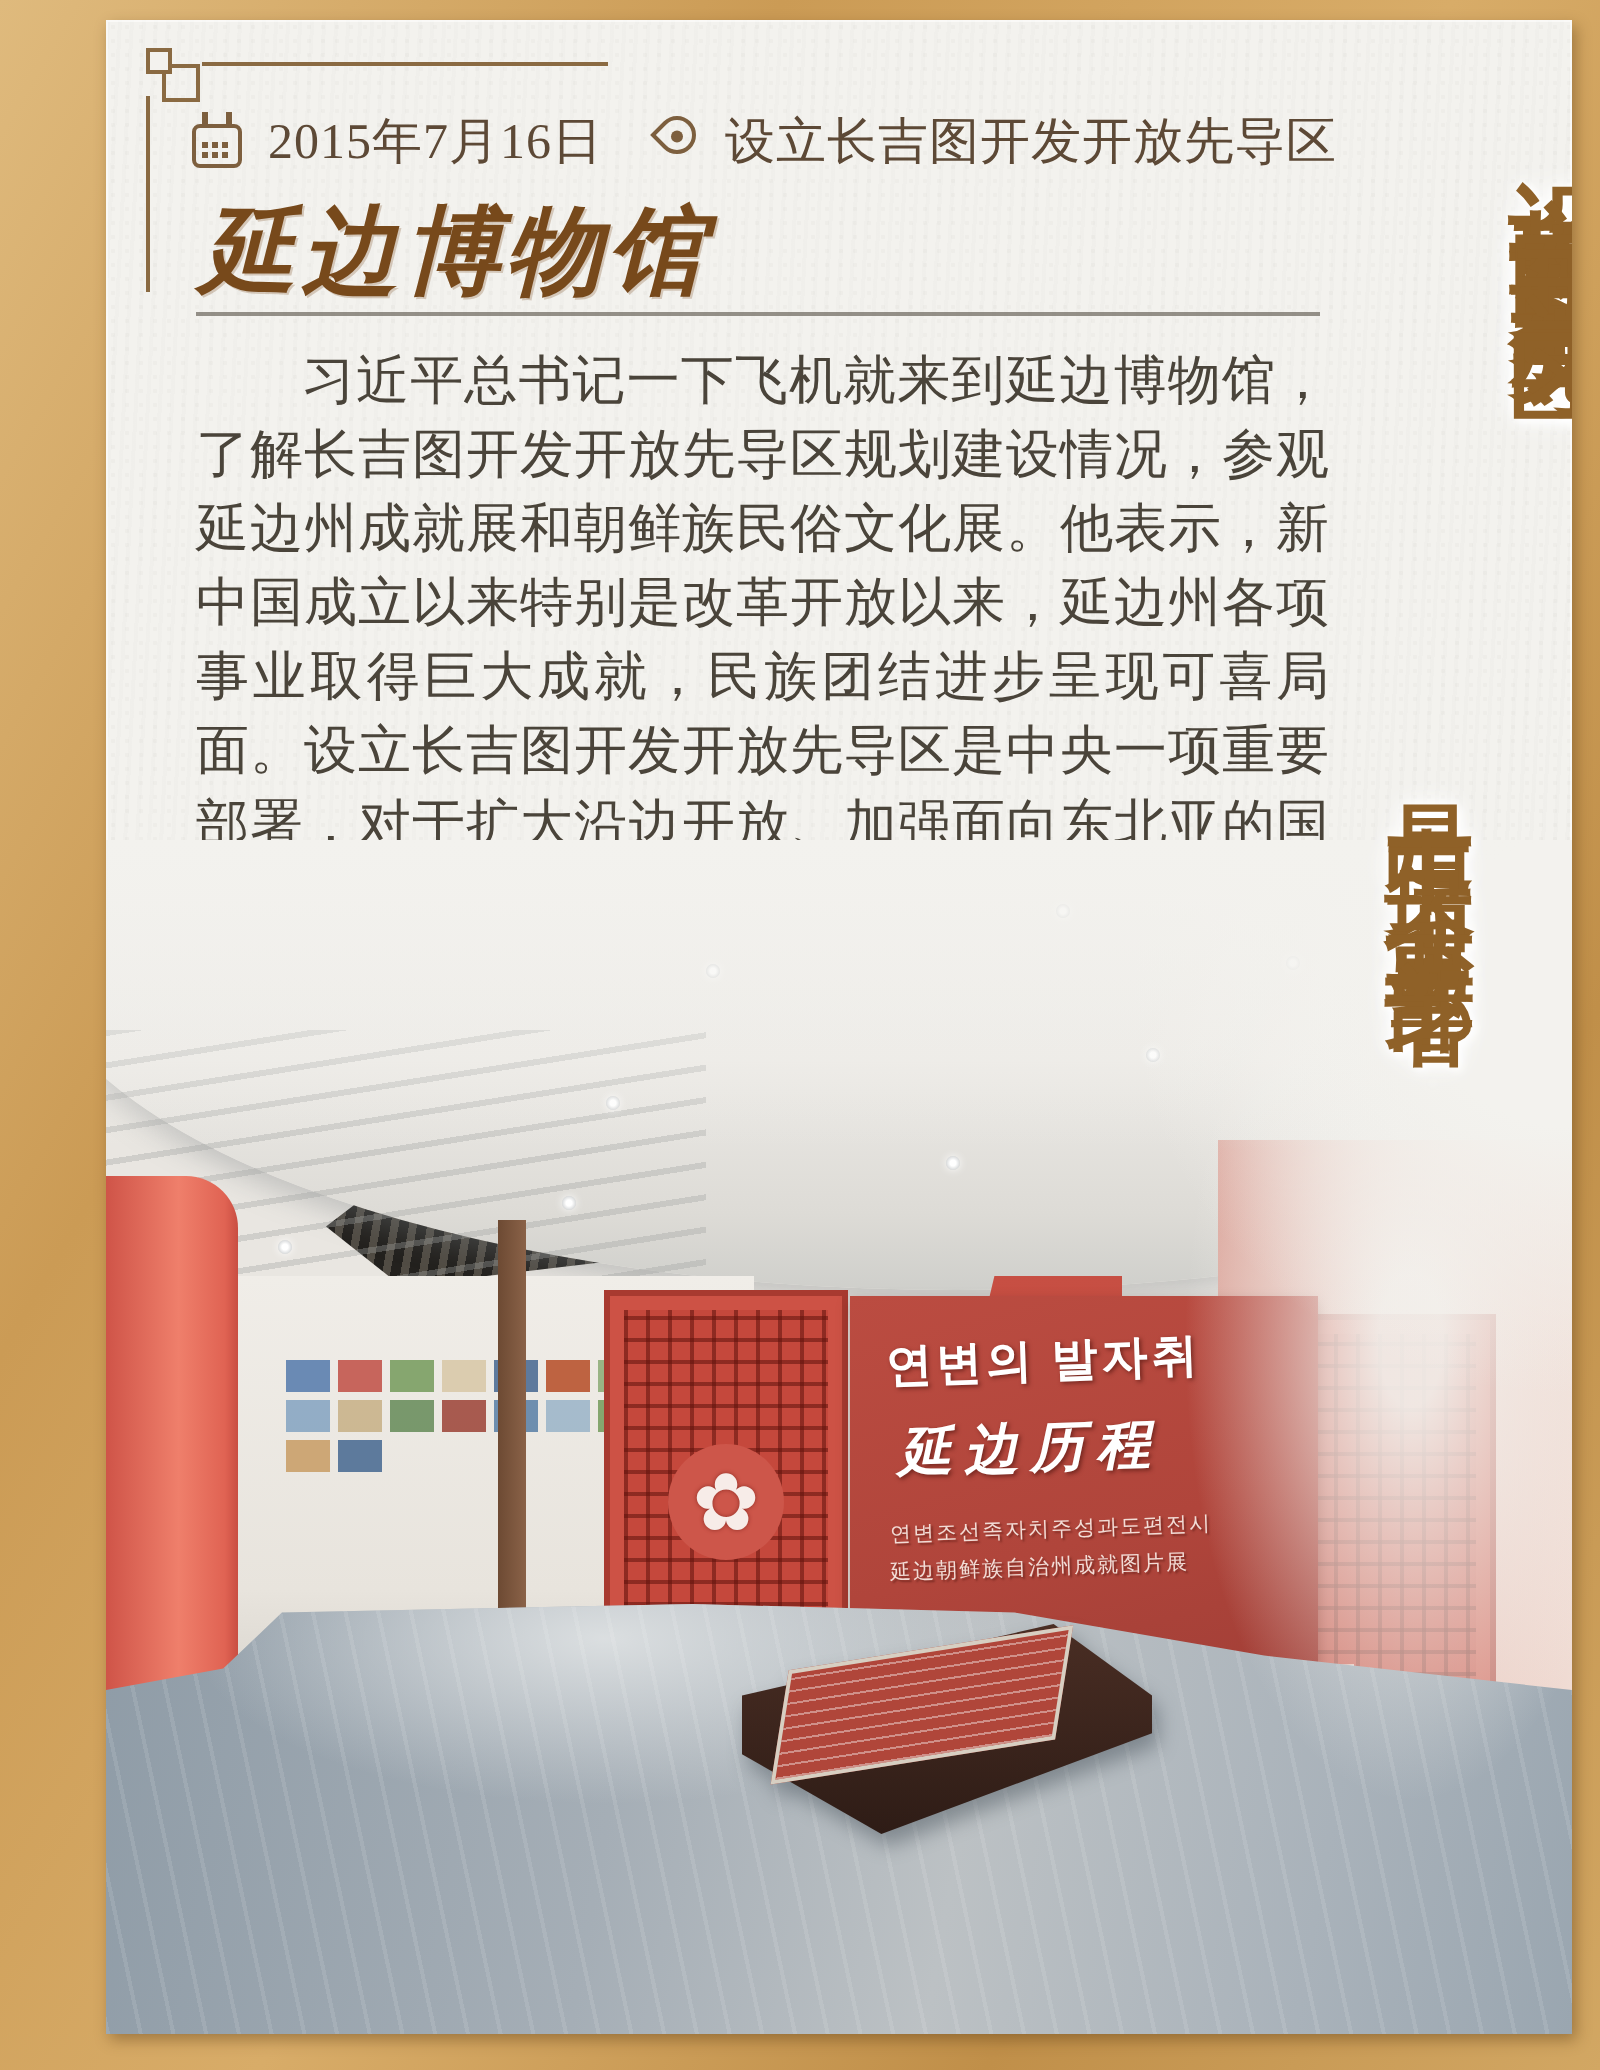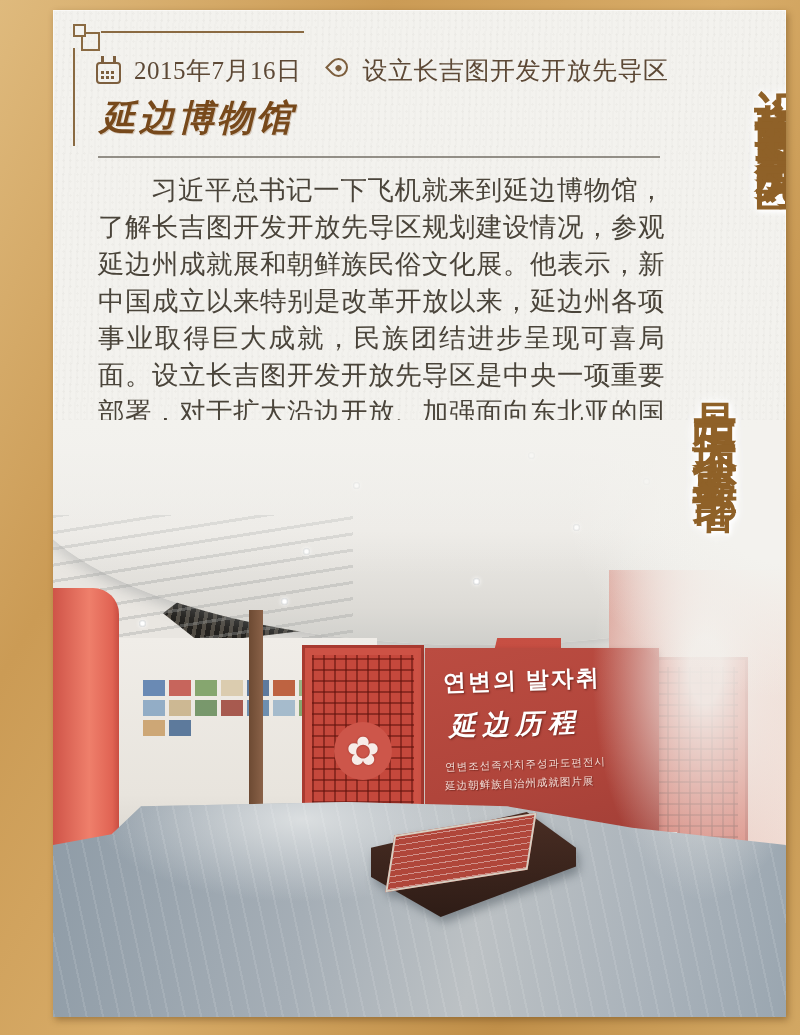--- a/index.html
+++ b/index.html
@@ -48,21 +48,21 @@
     box-shadow:5px 0 0 #7d5f3e,10px 0 0 #7d5f3e,0 5px 0 #7d5f3e,5px 5px 0 #7d5f3e,10px 5px 0 #7d5f3e; }
   .icon-pin{ position:relative; width:19px; height:19px; border:2.5px solid #7d5f3e;
     border-radius:50% 50% 50% 0; transform:rotate(45deg); margin:0 2px 6px 6px; }
   .icon-pin::after{ content:""; position:absolute; left:50%; top:50%; width:6px; height:6px; margin:-3px 0 0 -3px;
     border-radius:50%; background:#7d5f3e; }
   .loc-gap{ margin-left:14px; }
 
   
   .page-title{
     position:absolute; left:47px; top:84px;
-    font-size:36px; font-weight:900; font-style:italic; color:#77491b; letter-spacing:3px;
+    font-size:48px; font-weight:900; font-style:italic; color:#77491b; letter-spacing:3px;
     text-shadow:1px 1px 0 rgba(119,73,27,.25);
   }
   .title-rule{ position:absolute; left:45px; top:146px; width:562px; height:1.5px; background:#7b766d; opacity:.8; }
 
   
   .body-text{
     position:absolute; left:45px; top:162px; width:567px;
     font-size:26.5px; line-height:37px; color:#4a443a; text-align:justify;
     text-indent:2em; letter-spacing:.5px;
   }

